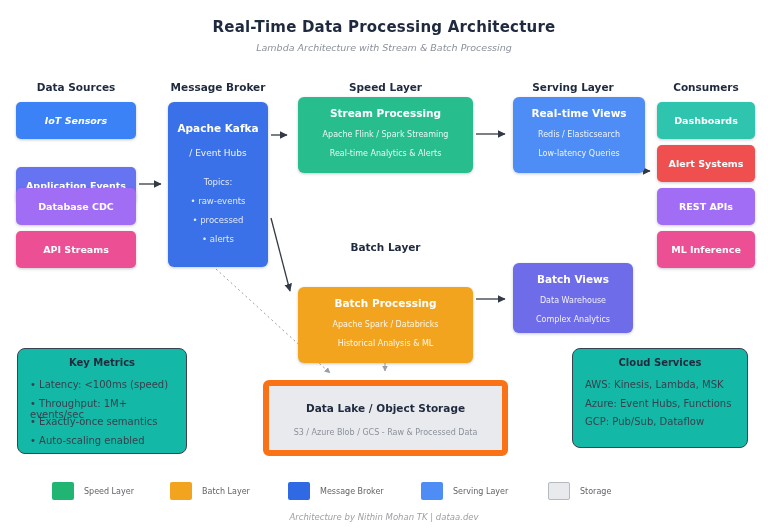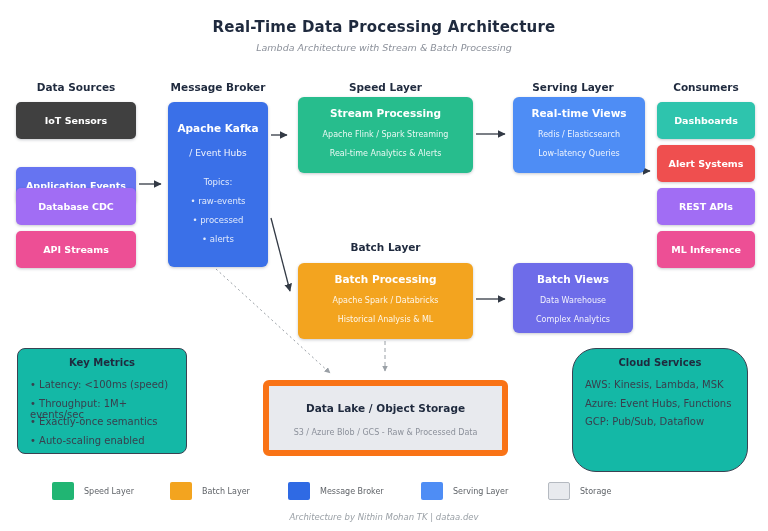--- a/index.html
+++ b/index.html
@@ -47,21 +47,21 @@
   .serving { left:513px; top:97px;  width:132px; }
   .batch   { left:298px; top:263px; }
   .bviews  { left:513px; top:263px; width:120px; height:70px; }
 
   .panel { position:absolute; background:#14b8a6; border:1.2px solid #3a4252;
     border-radius:8px; }
   .panel span { position:absolute; left:0; right:0; }
   .p-title { top:8px; text-align:center; font-size:10px; font-weight:bold; color:#1f2a3e; }
   .p-item  { left:12px !important; right:6px !important; font-size:10px; color:#38404e; }
   .metrics { left:17px;  top:348px; width:170px; height:106px; }
-  .cloud   { left:572px; top:348px; width:176px; height:124px;border-radius:24px; }
+  .cloud   { left:572px; top:348px; width:176px; height:100px; }
   .pi1 { top:30px; } .pi2 { top:49px; } .pi3 { top:67px; } .pi4 { top:86px; }
 
   .datalake { position:absolute; left:263px; top:380px; width:245px; height:76px;
     border:6px solid #f97316; border-radius:6px; }
   .datalake span { position:absolute; left:0; right:0; text-align:center; }
   .dl-title { top:16px; font-size:10.5px; font-weight:bold; color:#1f2a3e; }
   .dl-sub   { top:42px; font-size:8px; color:#8b909a; }
 
   .legend-item { position:absolute; top:482px; height:18px; }
   .legend-swatch { position:absolute; left:0; top:0; width:22px; height:18px;
@@ -104,21 +104,21 @@
   <div class="page-title">Real-Time Data Processing Architecture</div>
   <div class="page-subtitle">Lambda Architecture with Stream &amp; Batch Processing</div>
 
   <div class="col-header hdr-ds">Data Sources</div>
   <div class="col-header hdr-mb">Message Broker</div>
   <div class="col-header hdr-sp">Speed Layer</div>
   <div class="col-header hdr-sv">Serving Layer</div>
   <div class="col-header hdr-co">Consumers</div>
   <div class="col-header hdr-bl">Batch Layer</div>
 
-  <div class="node small-node ds r1" style="background: #404040;">IoT Sensors</div>
+  <div class="node small-node ds r1" style="background: #3b82f6; font-style: italic;">IoT Sensors</div>
   <div class="node small-node ds r2" style="background: rgb(102, 116, 241); margin-top: 22px;">Application Events</div>
   <div class="node small-node ds r3" style="background: rgb(161, 109, 244);">Database CDC</div>
   <div class="node small-node ds r4" style="background: rgb(237, 79, 149);">API Streams</div>
 
   <div class="node kafka" style="background: rgb(58, 112, 232);">
     <span class="k-title">Apache Kafka</span>
     <span class="k-sub">/ Event Hubs</span>
     <span class="k-top">Topics:</span>
     <span class="k-b1">• raw-events</span>
     <span class="k-b2">• processed</span>
@@ -130,21 +130,21 @@
     <span class="n-l1">Apache Flink / Spark Streaming</span>
     <span class="n-l2">Real-time Analytics &amp; Alerts</span>
   </div>
 
   <div class="node big-node serving" style="background: rgb(78, 141, 245);">
     <span class="n-title">Real-time Views</span>
     <span class="n-l1">Redis / Elasticsearch</span>
     <span class="n-l2">Low-latency Queries</span>
   </div>
 
-  <div class="node big-node batch" style="background: rgb(243, 164, 31);">
+  <div class="node big-node batch" style="background: rgb(243, 164, 31); margin-top: 24px;">
     <span class="n-title">Batch Processing</span>
     <span class="n-l1">Apache Spark / Databricks</span>
     <span class="n-l2">Historical Analysis &amp; ML</span>
   </div>
 
   <div class="node big-node bviews" style="background: rgb(110, 108, 233);">
     <span class="n-title">Batch Views</span>
     <span class="n-l1">Data Warehouse</span>
     <span class="n-l2">Complex Analytics</span>
   </div>

